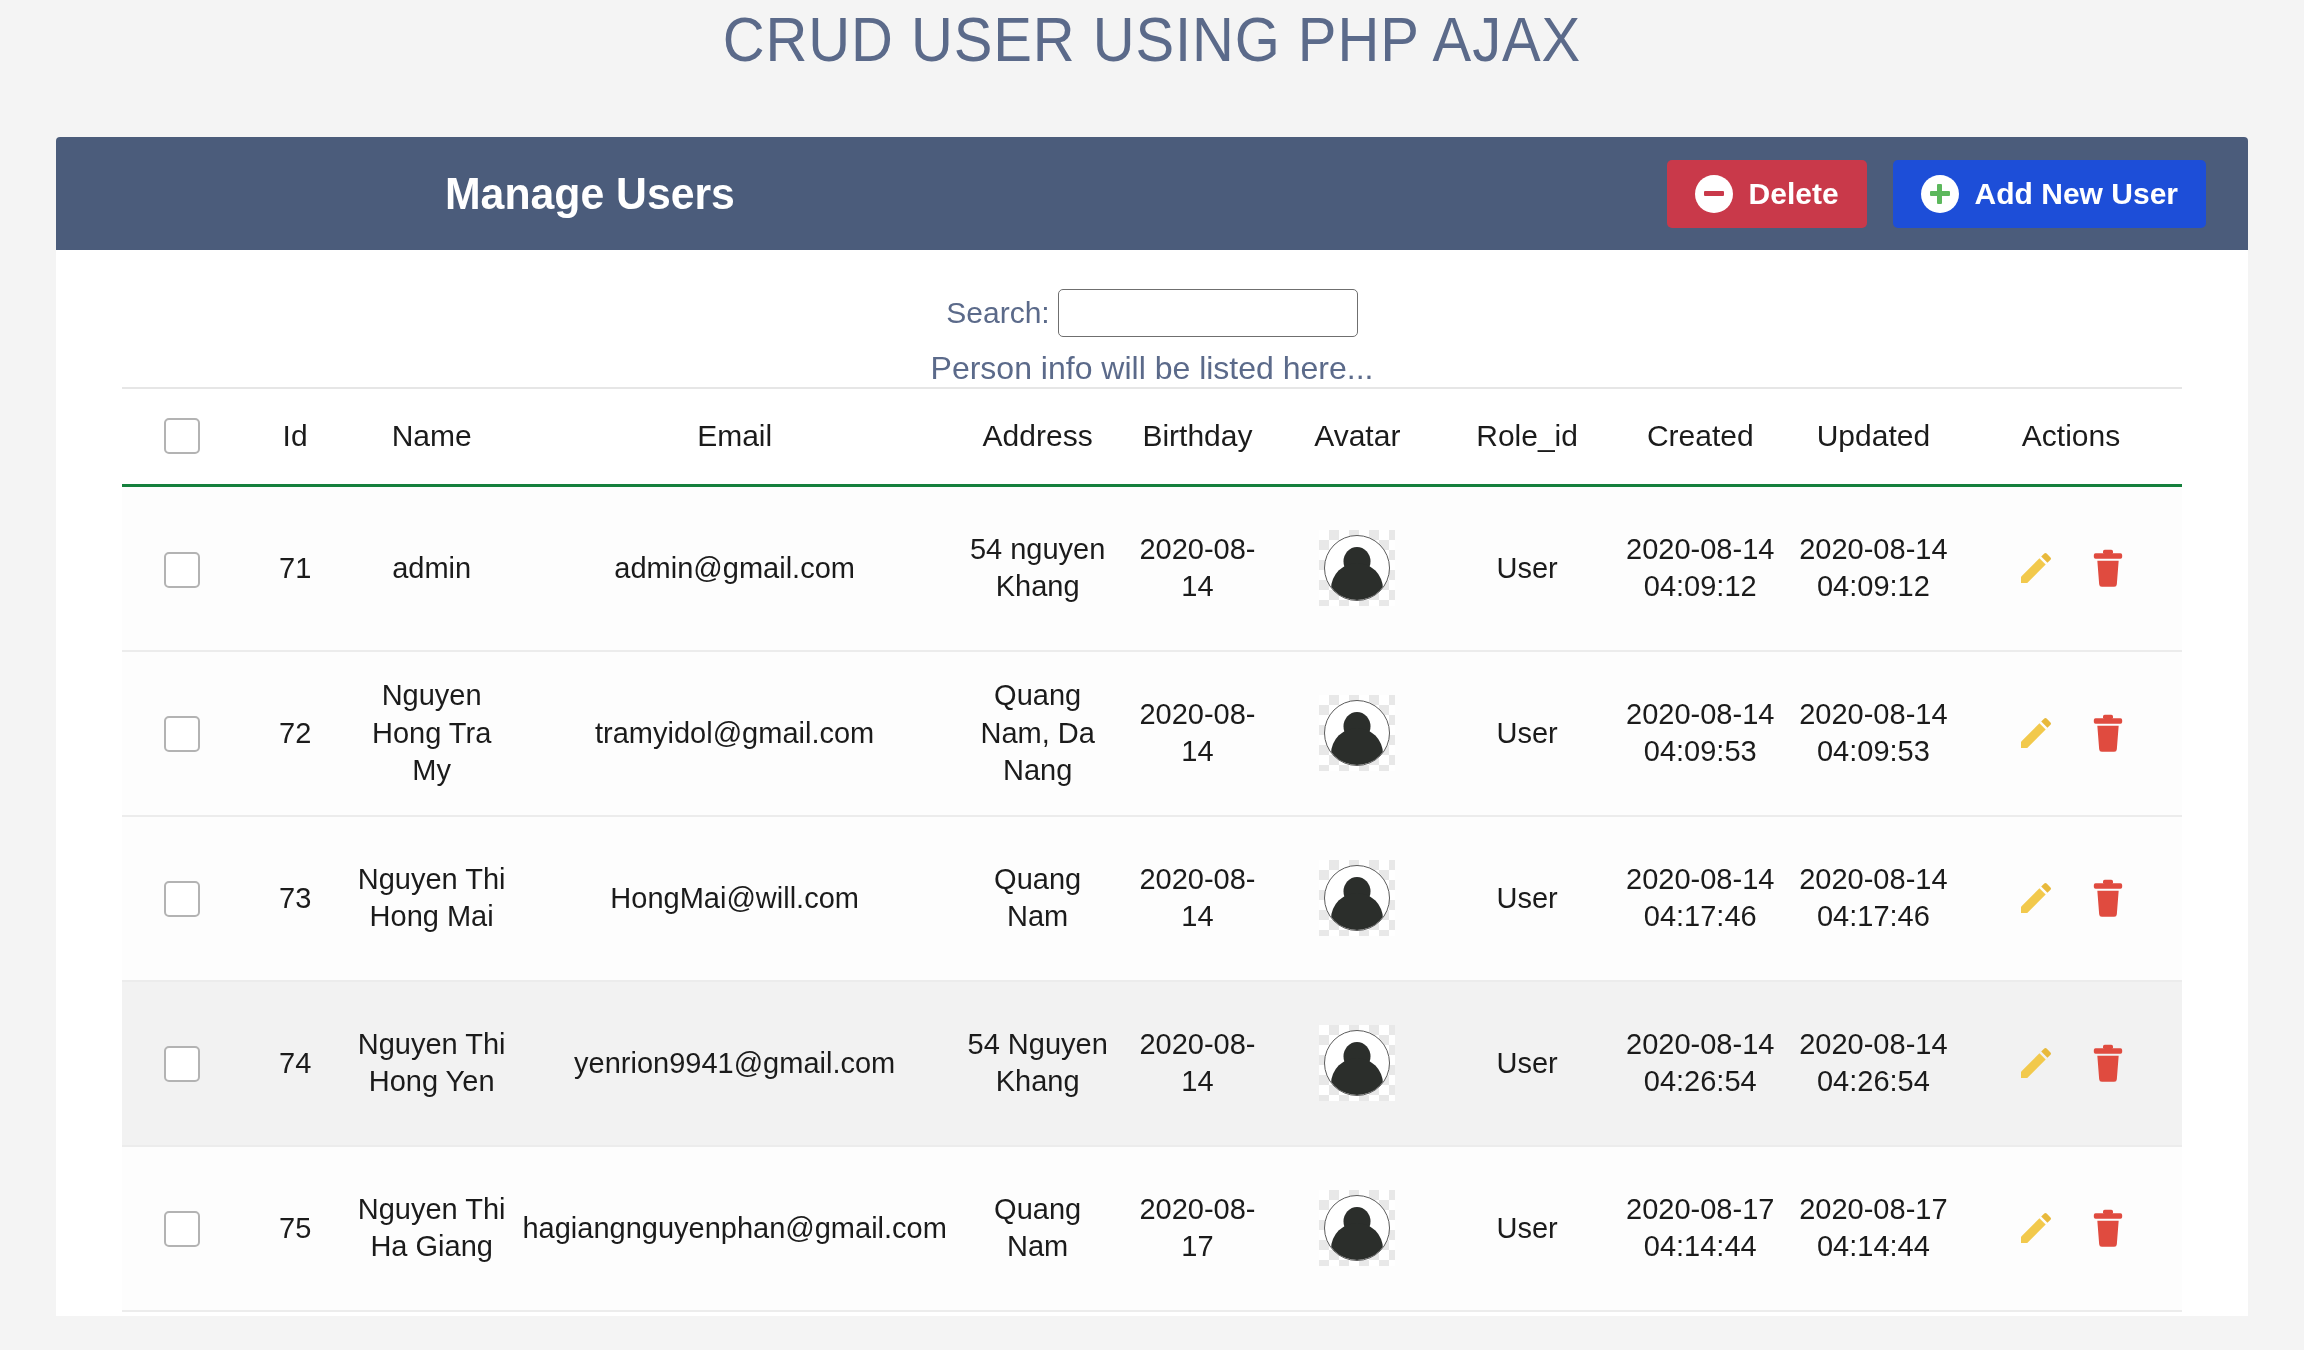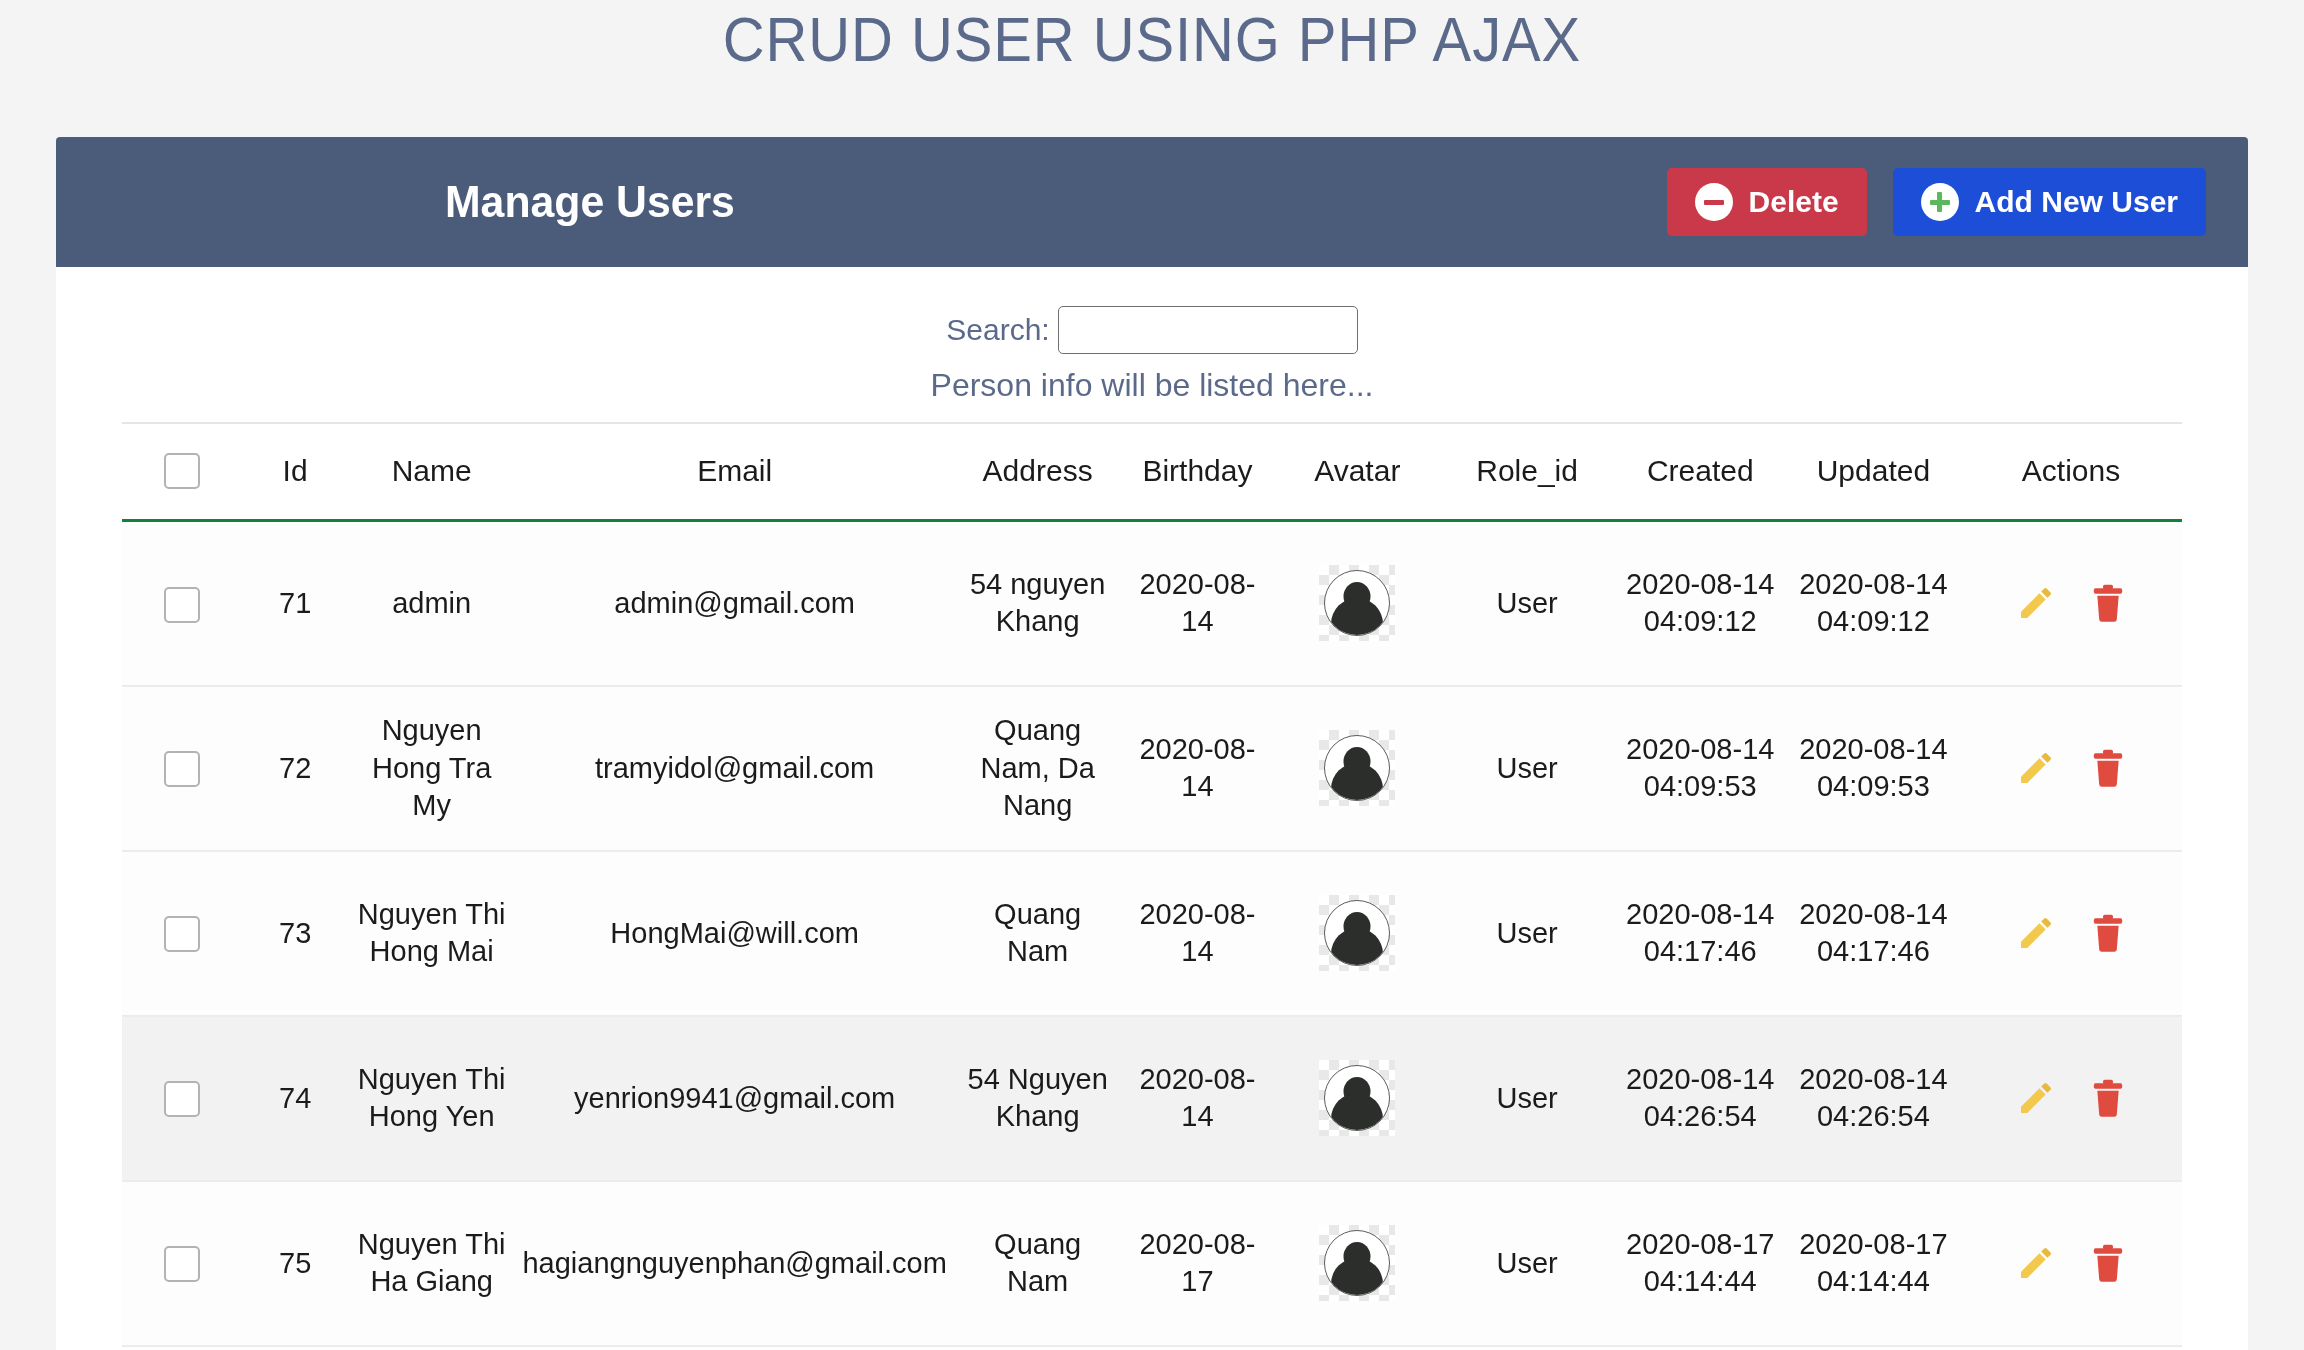--- a/index.html
+++ b/index.html
@@ -32,21 +32,21 @@
     top: 137px;
     width: 2192px;
     background: #ffffff;
     border-radius: 4px 4px 0 0;
     overflow: hidden;
   }
 
   
   .card-header {
     background: #4b5c7b;
-    height: 130px;
+    height: 113px;
     position: relative;
     display: flex;
     align-items: center;
   }
   .card-header-title {
     color: #ffffff;
     font-size: 45px;
     font-weight: 700;
     margin-left: 389px;
     letter-spacing: 0px;
@@ -130,21 +130,20 @@
     padding: 0 8px;
     outline: none;
   }
 
   .listing-note {
     text-align: center;
     color: #5b6a8a;
     font-size: 32px;
     font-weight: 400;
     padding-top: 14px;
-    padding-bottom: 18px;
   }
 
   
   table.user-table {
     width: 2060px;
     margin: 0 auto;
     border-collapse: collapse;
     table-layout: fixed;
   }
   table.user-table thead th {

